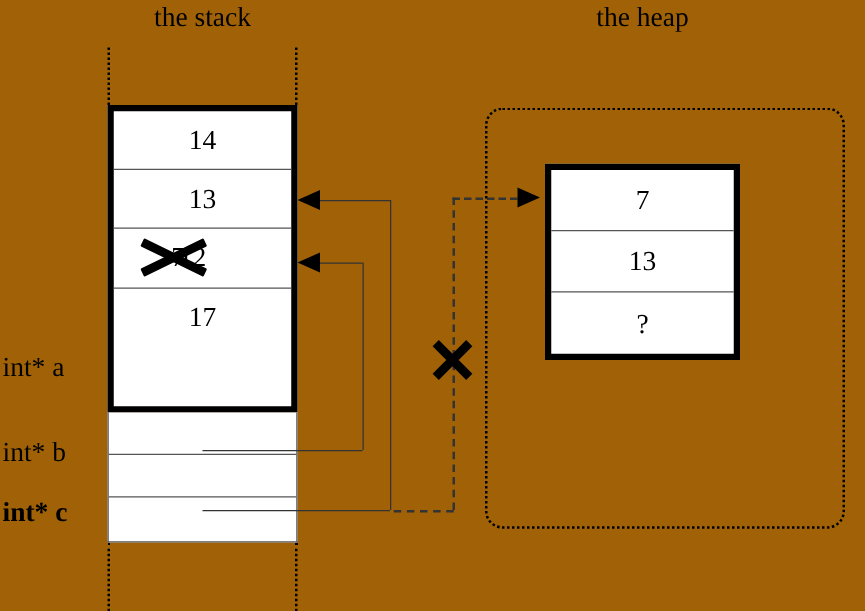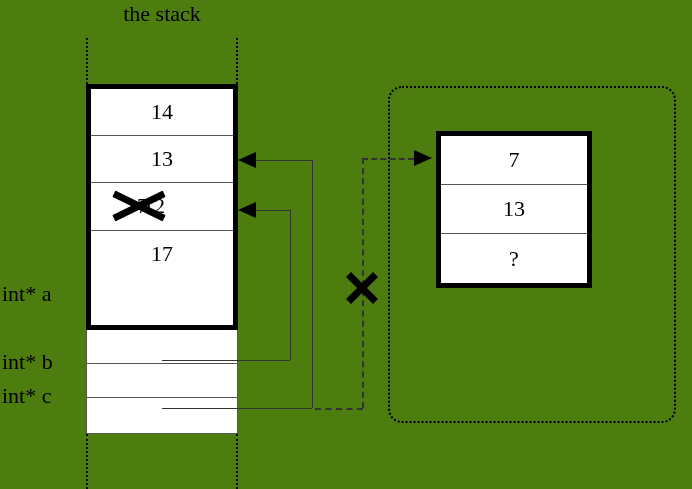--- a/index.html
+++ b/index.html
@@ -4,21 +4,21 @@
 <style>
   html, body {
     margin: 0;
     padding: 0;
     background: #ffffff;
   }
   #canvas {
     position: relative;
     width: 692px;
     height: 489px;
-    background: #4d7c0f;
+    background: #a16207;
     font-family: "Liberation Serif", "DejaVu Serif", serif;
     color: #000000;
     overflow: hidden;
   }
   .title {
     position: absolute;
     font-size: 22px;
     line-height: 24px;
     text-align: center;
     white-space: nowrap;
@@ -195,20 +195,21 @@
   }
   #kill-x span.a { transform: translate(-50%,-50%) rotate(45deg); }
   #kill-x span.b { transform: translate(-50%,-50%) rotate(-45deg); }
 </style>
 </head>
 <body>
 
 <div id="canvas">
 
   <div class="title" id="title-stack">the stack</div>
+  <div class="title" id="title-heap">the heap</div>
 
   <div class="rail" style="left:86px;  top:38px;  height:46px;"></div>
   <div class="rail" style="left:236px; top:38px;  height:46px;"></div>
   <div class="rail" style="left:86px;  top:434px; height:55px;"></div>
   <div class="rail" style="left:236px; top:434px; height:55px;"></div>
 
   <div id="stack-frame">
     <div class="cell">
       <span class="cell-val">14</span>
     </div>
@@ -229,21 +230,21 @@
   </div>
 
   <div id="stack-locals">
     <div class="lcell"></div>
     <div class="lcell"></div>
     <div class="lcell"></div>
   </div>
 
   <div class="local-label" style="top:281px;">int* a</div>
   <div class="local-label" style="top:349px;">int* b</div>
-  <div class="local-label" style="top:383px;">int* c</div>
+  <div class="local-label" style="top:397px;font-weight:bold;">int* c</div>
 
   <div class="seg-h" style="left:162px; top:360px; width:128px;"></div>
   <div class="seg-v" style="left:290px; top:210px; height:150px;"></div>
   <div class="seg-h" style="left:256px; top:210px; width:34px;"></div>
   <div class="arrow-left" style="left:238px; top:202px;"></div>
 
   <div class="seg-h" style="left:162px; top:408px; width:150px;"></div>
   <div class="seg-v" style="left:312px; top:160px; height:248px;"></div>
   <div class="seg-h" style="left:256px; top:160px; width:56px;"></div>
   <div class="arrow-left" style="left:238px; top:152px;"></div>

